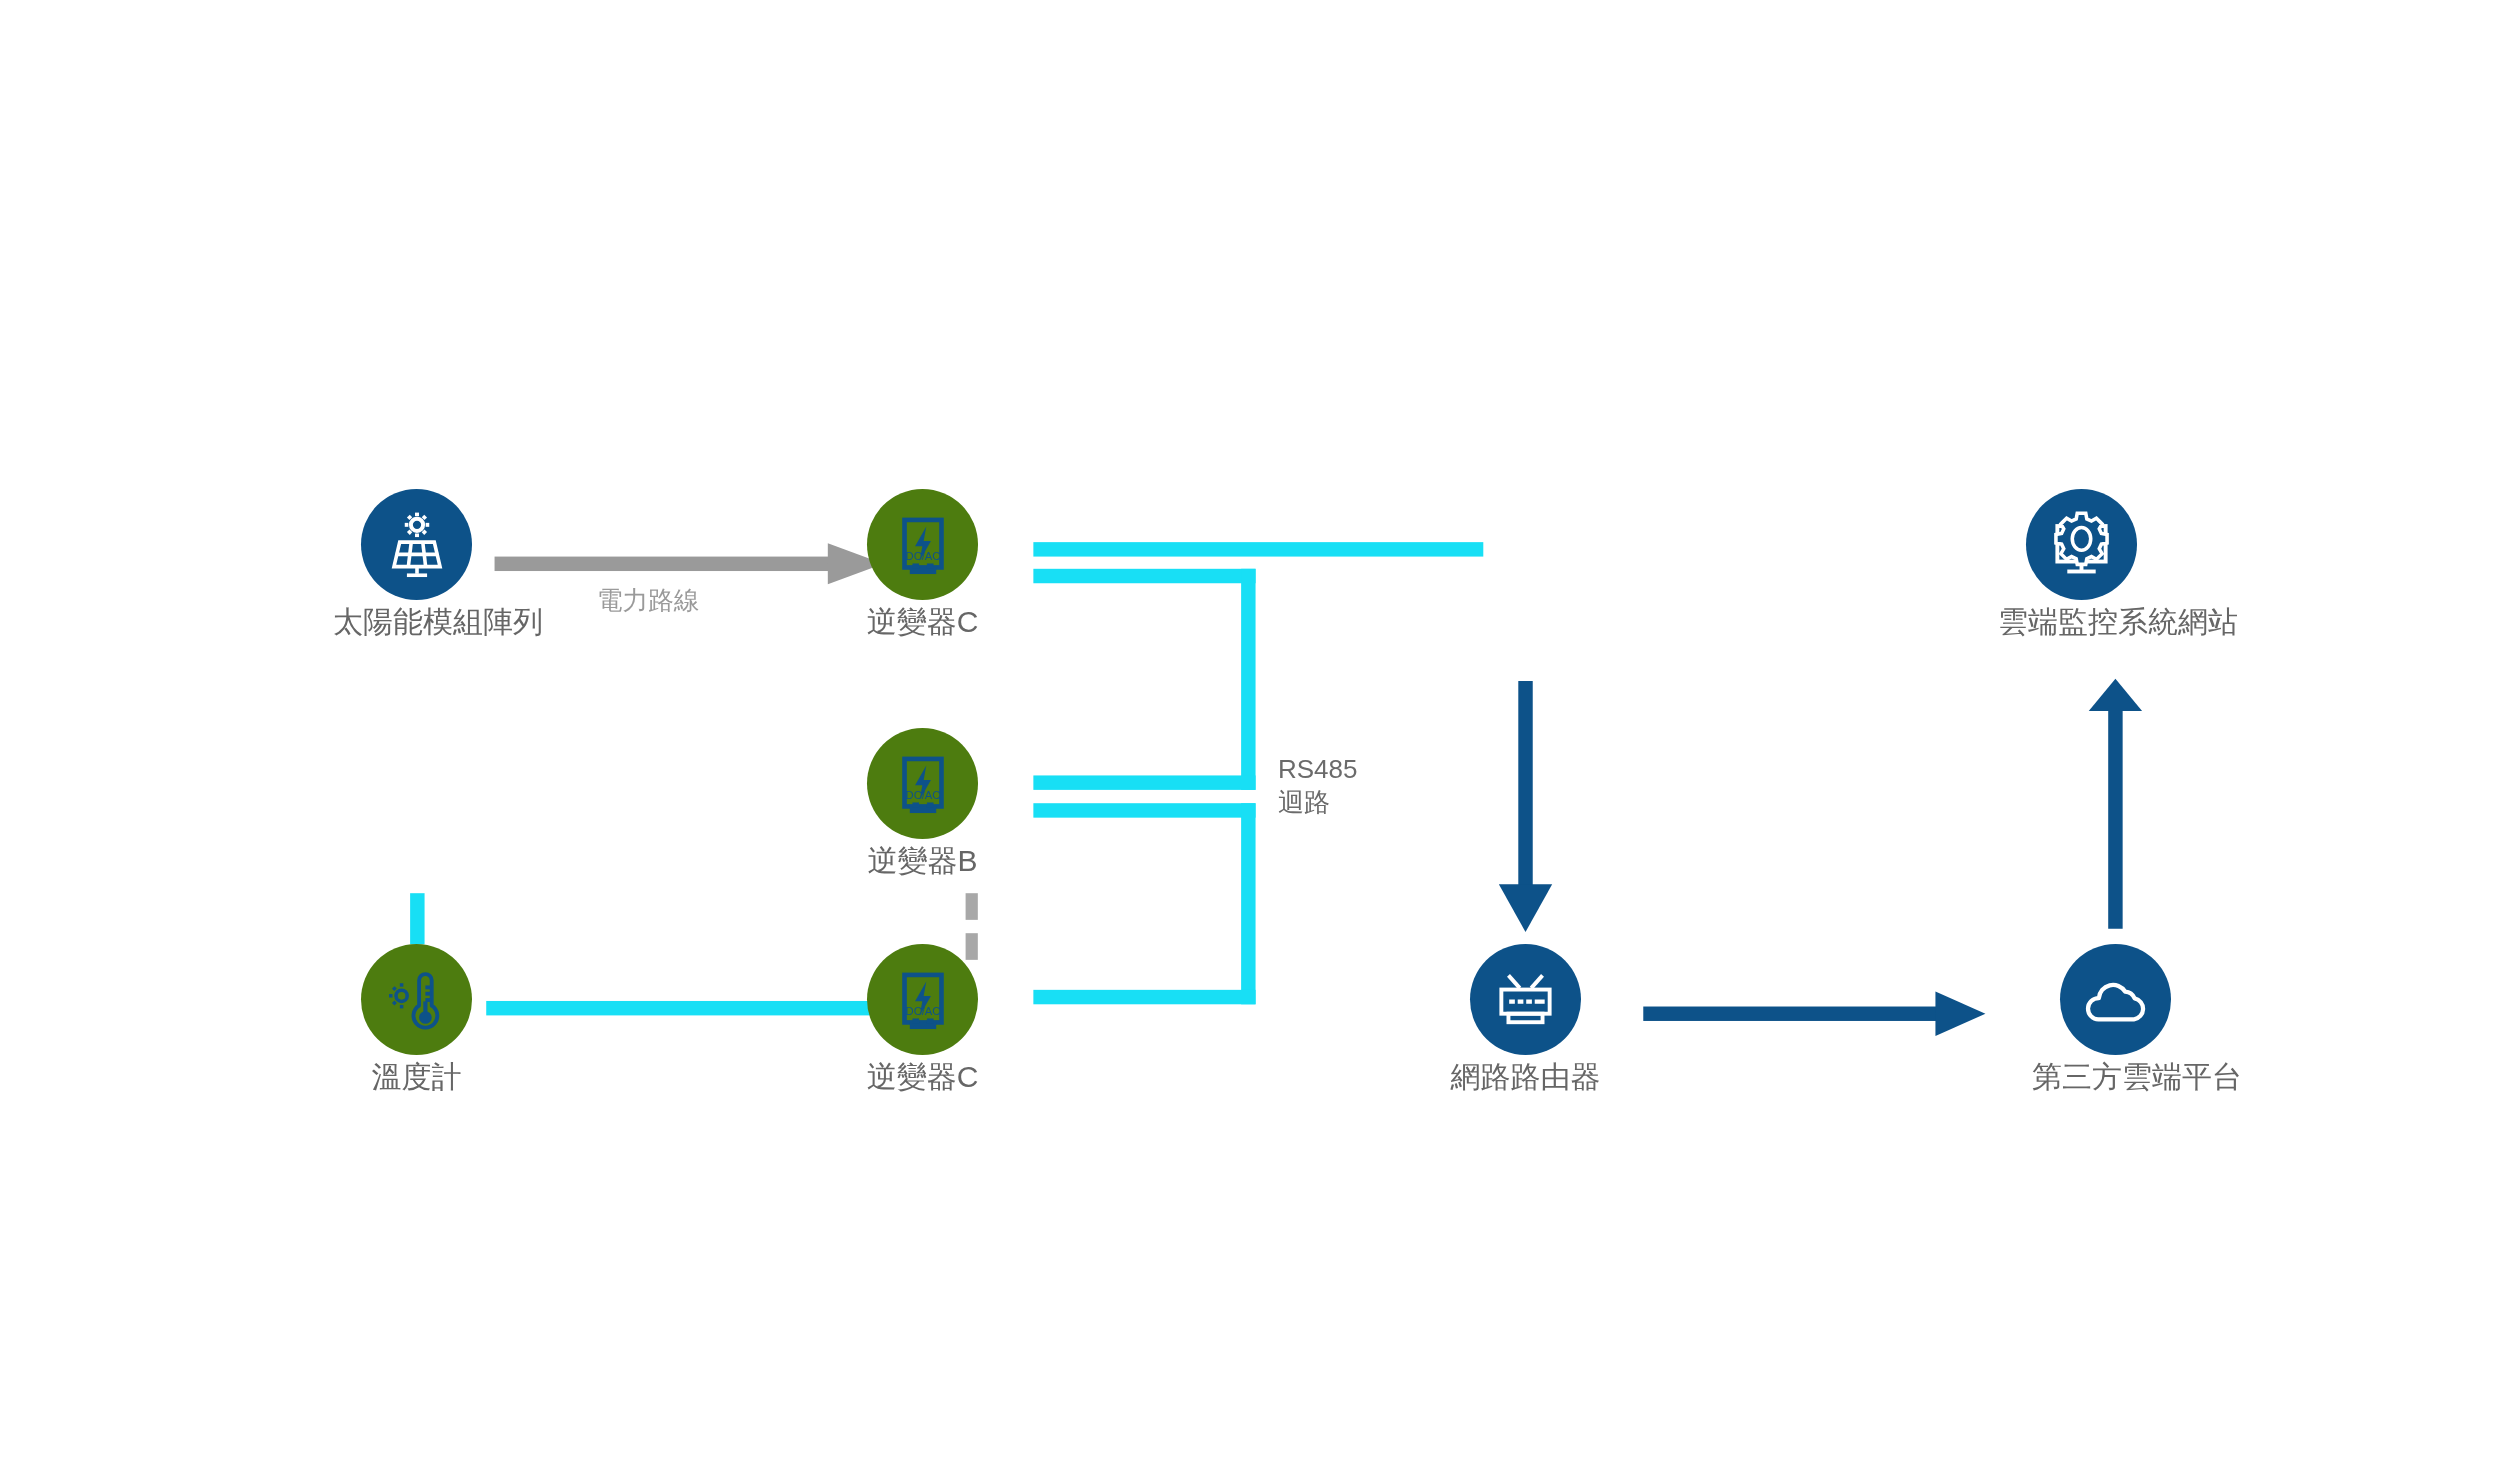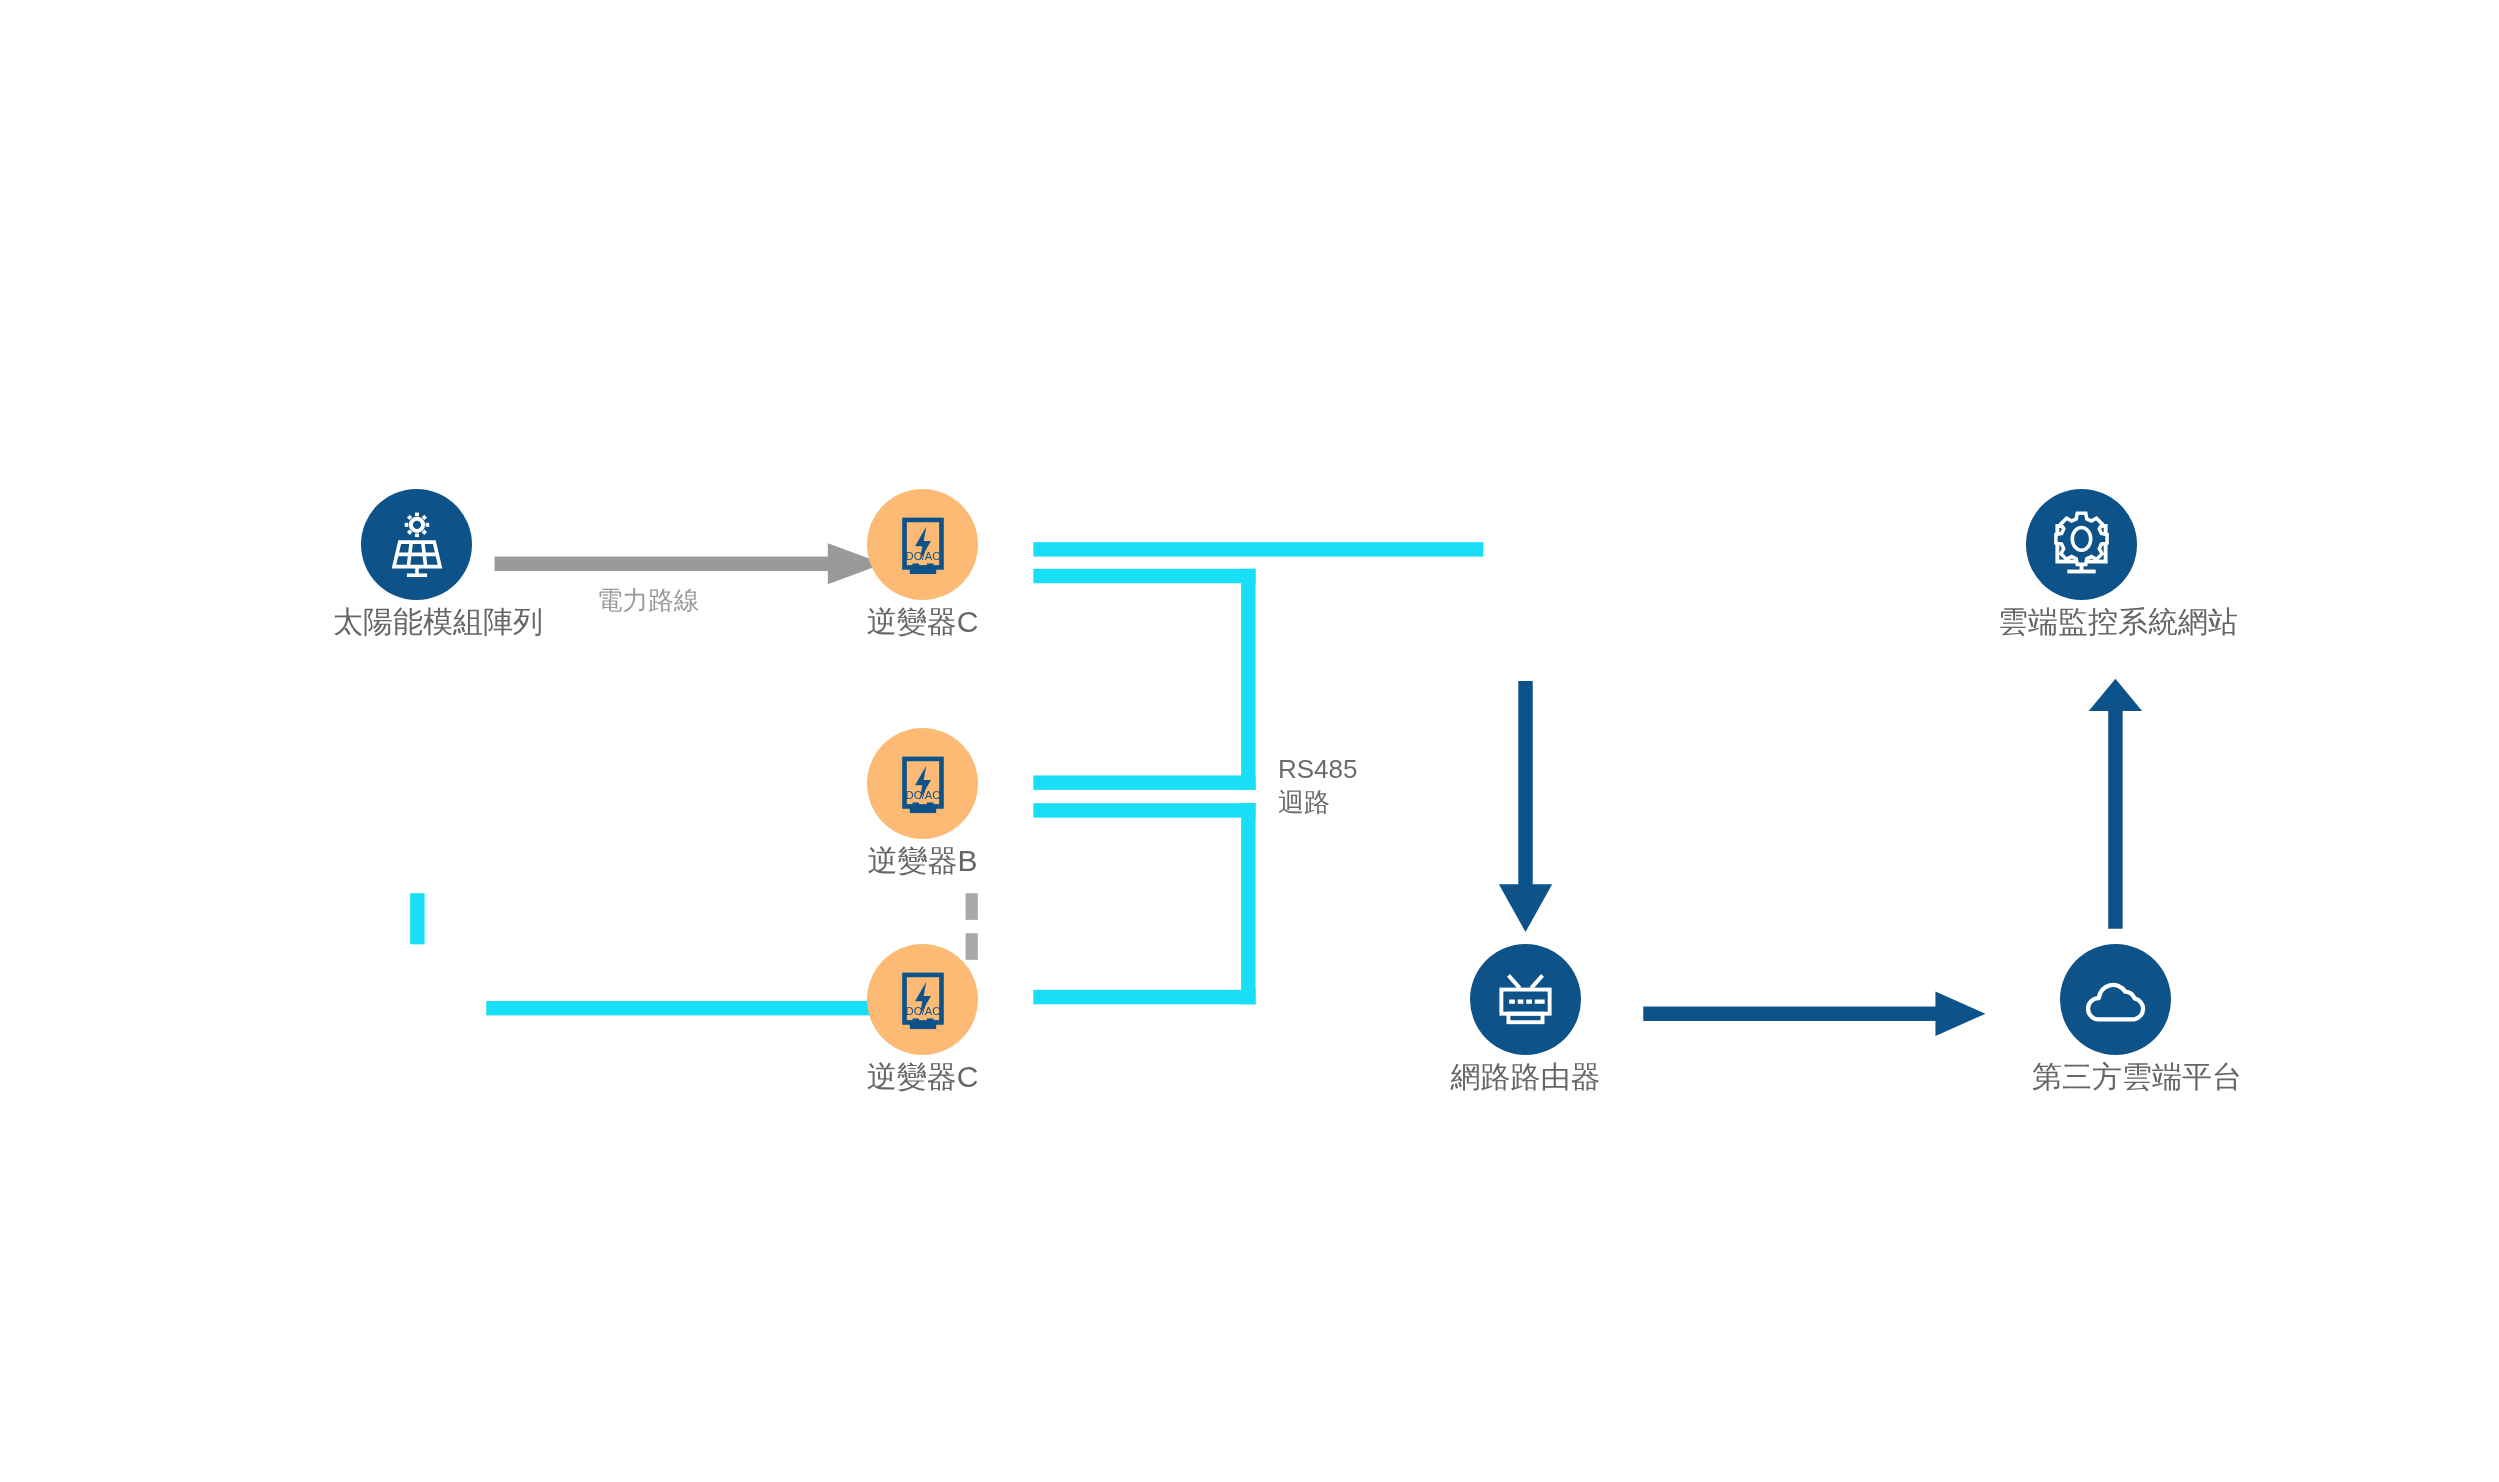--- a/index.html
+++ b/index.html
@@ -33,21 +33,21 @@
   .node .circle {
     width: 111px;
     height: 111px;
     border-radius: 50%;
     margin: 0 auto;
     display: flex;
     align-items: center;
     justify-content: center;
     box-sizing: border-box;
   }
-  .node .circle.cyan  { background: #fdba74; }
+  .node .circle.cyan  { background: #4d7c0f; }
   .node .circle.navy  { background: #0d5289; }
   .node .label {
     margin-top: 5px;
     font-size: 30px;
     color: #666666;
     line-height: 1.15;
     white-space: nowrap;
   }
   .edge-label {
     position: absolute;
@@ -144,20 +144,43 @@
           <line x1="58" y1="46" x2="62" y2="80"></line>
           <line x1="50" y1="80" x2="50" y2="90"></line>
           <line x1="36" y1="92" x2="64" y2="92"></line>
         </g>
       </svg>
     </div>
     <div class="label">太陽能模組陣列</div>
   </div>
 
 
+  <div class="node" style="left:333px; top:944px;">
+    <div class="circle cyan">
+      <svg class="ico" width="70" height="70" viewBox="0 0 100 100">
+        <g fill="none" stroke="#0d5289" stroke-width="5" stroke-linecap="butt">
+          <circle cx="28" cy="44" r="8"></circle>
+          <line x1="28" y1="26" x2="28" y2="31"></line>
+          <line x1="28" y1="57" x2="28" y2="62"></line>
+          <line x1="10" y1="44" x2="15" y2="44"></line>
+          <line x1="16" y1="32" x2="19.5" y2="35.5"></line>
+          <line x1="16" y1="56" x2="19.5" y2="52.5"></line>
+        </g>
+        <g fill="none" stroke="#0d5289" stroke-width="5.5" stroke-linejoin="round" stroke-linecap="butt">
+          <path d="M53,58 L53,22 a9,9 0 0 1 18,0 L71,58 a17,17 0 1 1 -18,0 Z"></path>
+          <line x1="62" y1="32" x2="71" y2="32"></line>
+          <line x1="62" y1="41" x2="71" y2="41"></line>
+          <line x1="62" y1="50" x2="71" y2="50"></line>
+        </g>
+        <line x1="62" y1="52" x2="62" y2="74" stroke="#0d5289" stroke-width="6"></line>
+        <circle cx="62" cy="75" r="9" fill="#0d5289"></circle>
+      </svg>
+    </div>
+    <div class="label">溫度計</div>
+  </div>
 
   <div class="node" style="left:839px; top:489px;">
     <div class="circle cyan">
       <svg class="ico" width="66" height="66" viewBox="0 0 100 100">
         <rect x="22" y="12" width="56" height="72" fill="none" stroke="#0d5289" stroke-width="7"></rect>
         <path d="M55,22 L38,52 L49,52 L45,74 L62,44 L51,44 Z" fill="#0d5289"></path>
         <text x="50" y="72" font-family="Liberation Sans, sans-serif" font-size="17" fill="#0d5289" text-anchor="middle">DC/AC</text>
         <rect x="30" y="84" width="40" height="10" fill="#0d5289"></rect>
         <rect x="34" y="78" width="10" height="8" fill="#0d5289"></rect>
         <rect x="56" y="78" width="10" height="8" fill="#0d5289"></rect>

